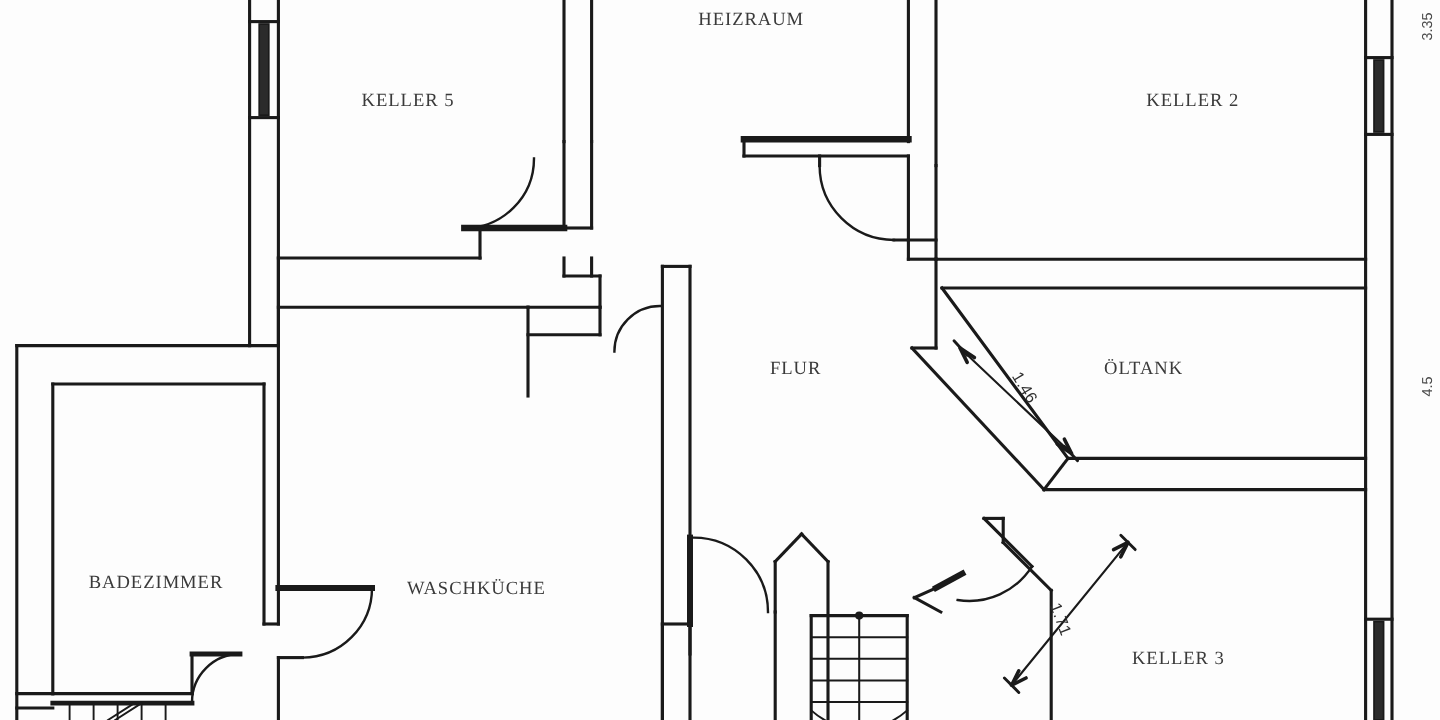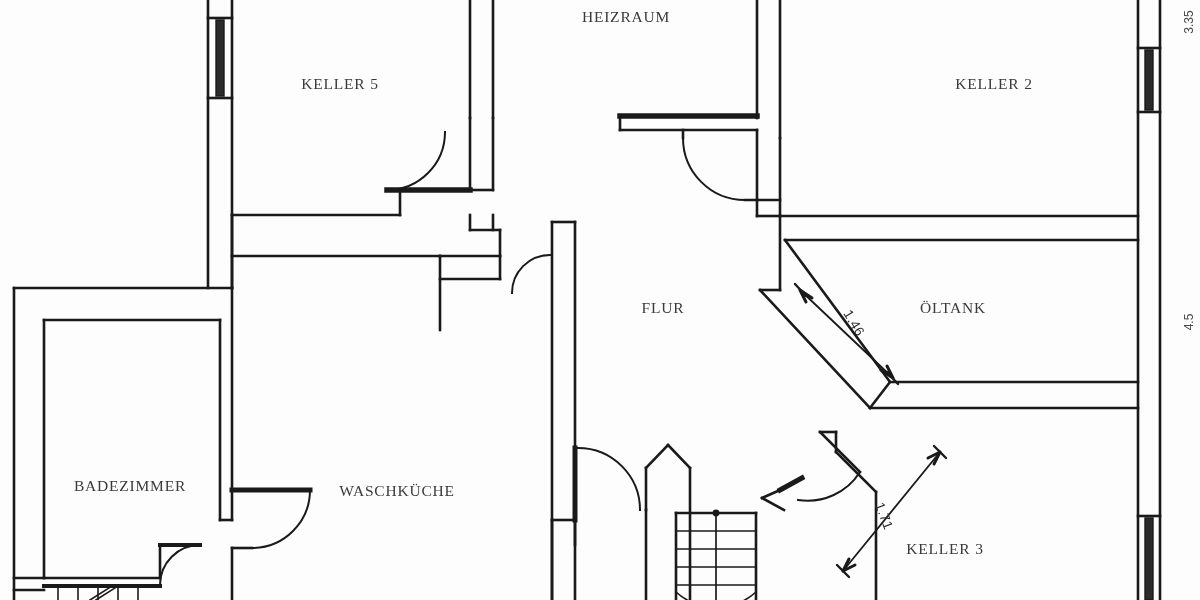--- a/index.html
+++ b/index.html
@@ -235,21 +235,21 @@
   <div class="room-label" style="left:994px; top:84px;">KELLER 2</div>
 
   <div class="room-label" style="left:663px; top:308px;">FLUR</div>
 
   <div class="room-label" style="left:953px; top:308px;">ÖLTANK</div>
 
   <div class="room-label" style="left:130px; top:486px;text-align:right;">BADEZIMMER</div>
 
   <div class="room-label" style="left:397px; top:459px;margin-top:32px;">WASCHKÜCHE</div>
 
-  <div class="room-label" style="left:945px; top:549px;text-align:right;">KELLER 3</div>
+  <div class="room-label" style="left:982px; top:549px;text-align:right;">KELLER 3</div>
 
   <div class="dim-label" style="left:854px; top:323px; transform:translate(-50%,-50%) rotate(59deg);">1.46</div>
 
   <div class="dim-label" style="left:884px; top:516px; transform:translate(-50%,-50%) rotate(69deg);">1.71</div>
 
   <div class="edge-dim" style="left:1189px; top:22px; transform:translate(-50%,-50%) rotate(-90deg);">3.35</div>
 
   <div class="edge-dim" style="left:1189px; top:322px; transform:translate(-50%,-50%) rotate(-90deg);">4.5</div>
 
 </div>

